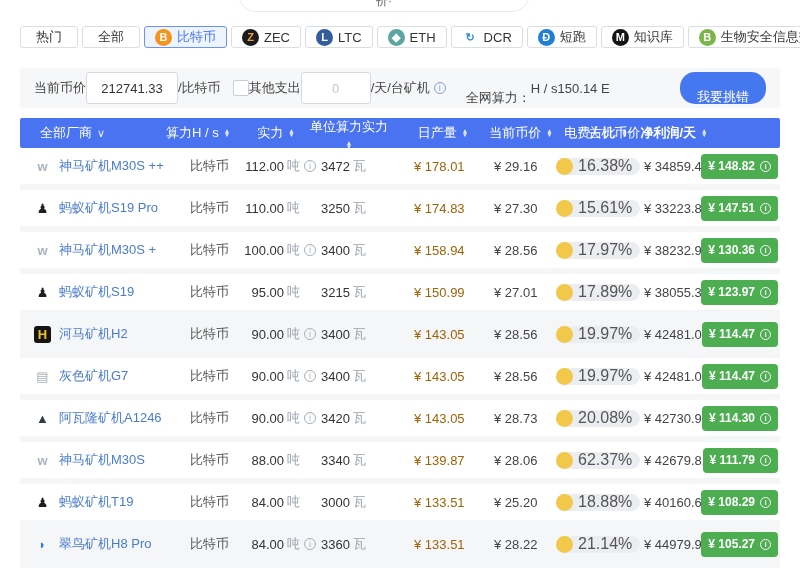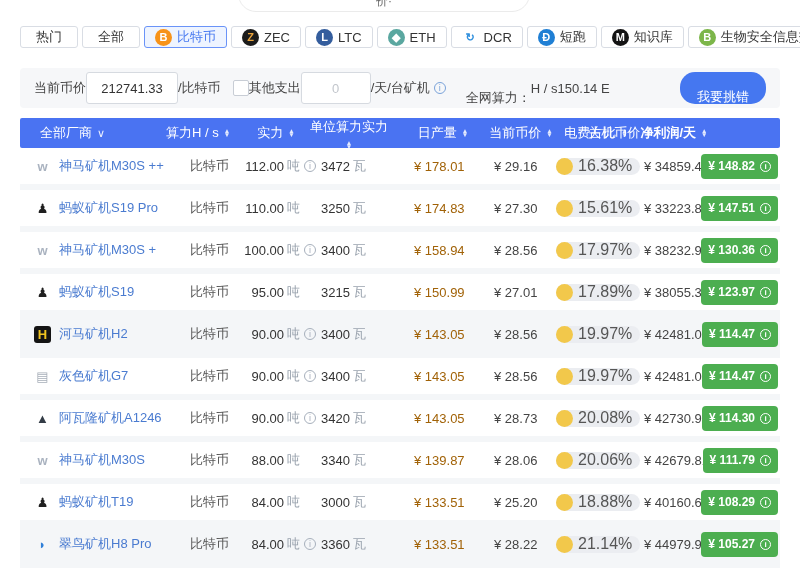--- a/index.html
+++ b/index.html
@@ -428,21 +428,21 @@
           </div>
           <div class="cell c-power">
             <span class="pnum">3340</span>
             <span class="unit">瓦</span>
           </div>
           <div class="cell c-daily">¥ 139.87</div>
           <div class="cell c-elec">¥ 28.06</div>
           <div class="cell c-ratio">
             <span class="pill">
               <span class="dot"></span>
-              <span class="pct">20.06%</span>
+              <span class="pct">62.37%</span>
             </span>
           </div>
           <div class="cell c-shut">¥ 42679.81</div>
           <div class="cell c-profit">
             <span class="badge">
               <span>¥ 111.79</span>
               <span class="inf">i</span>
             </span>
           </div>
         </div>

